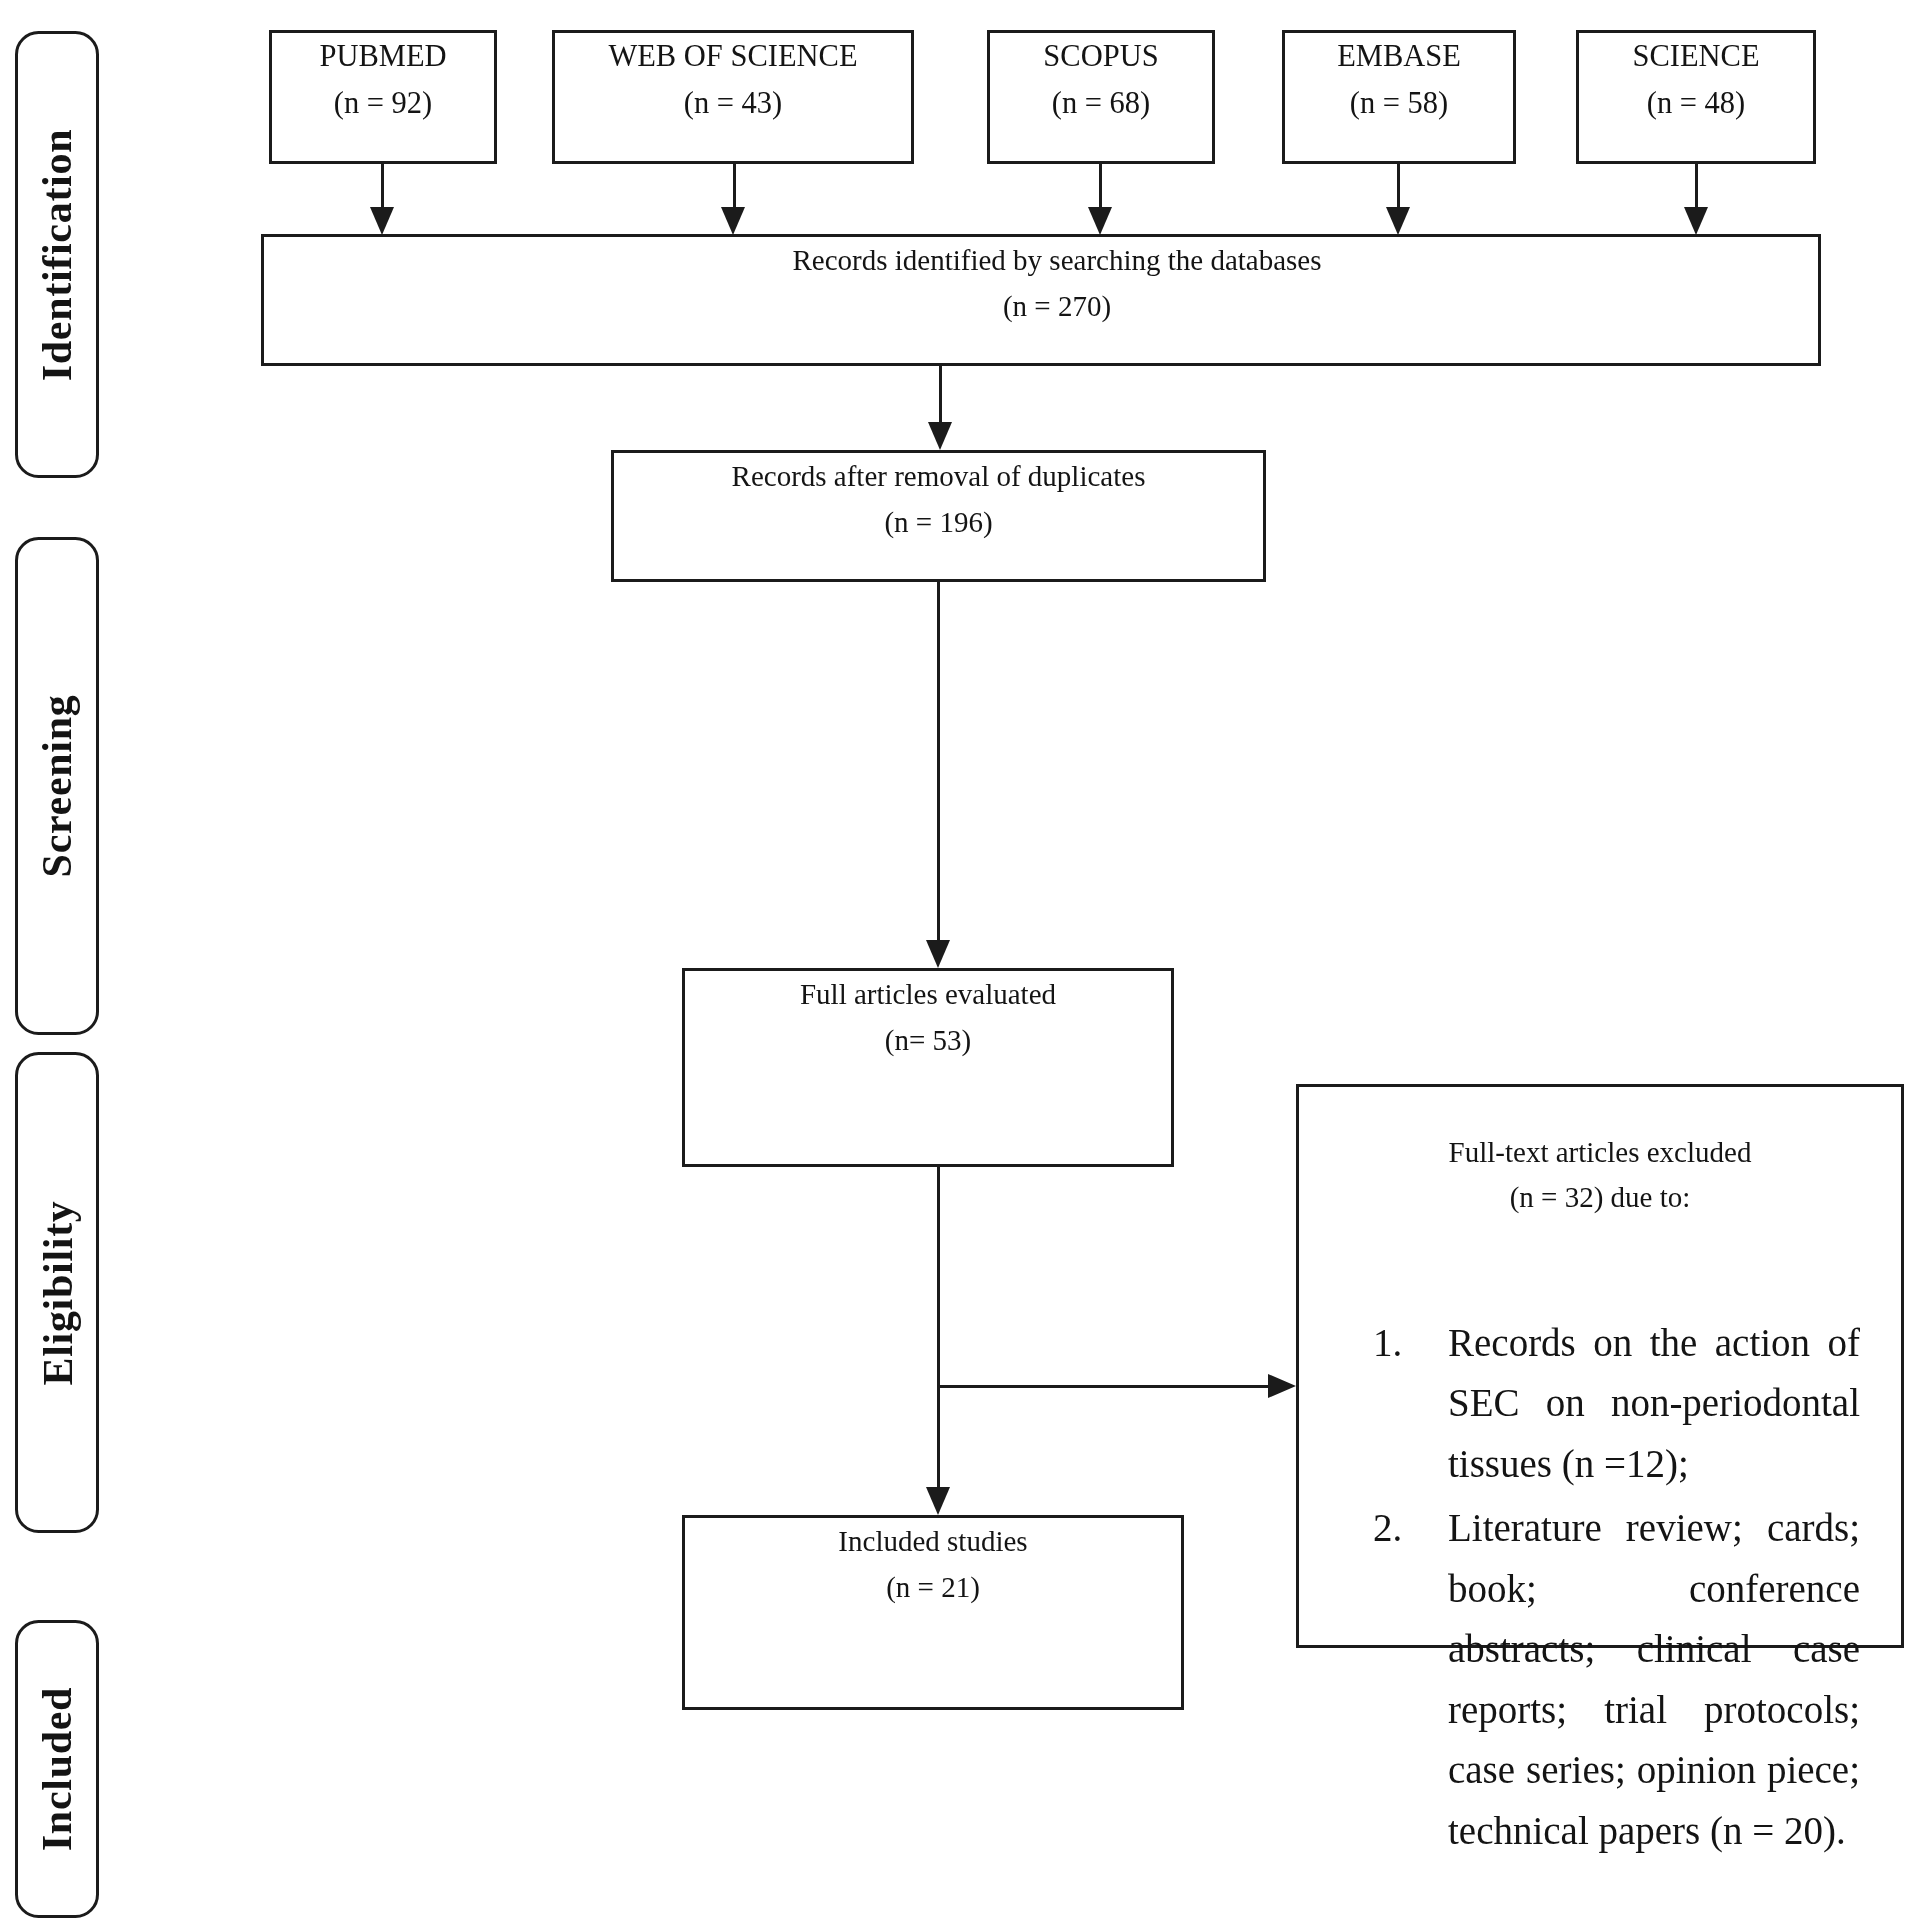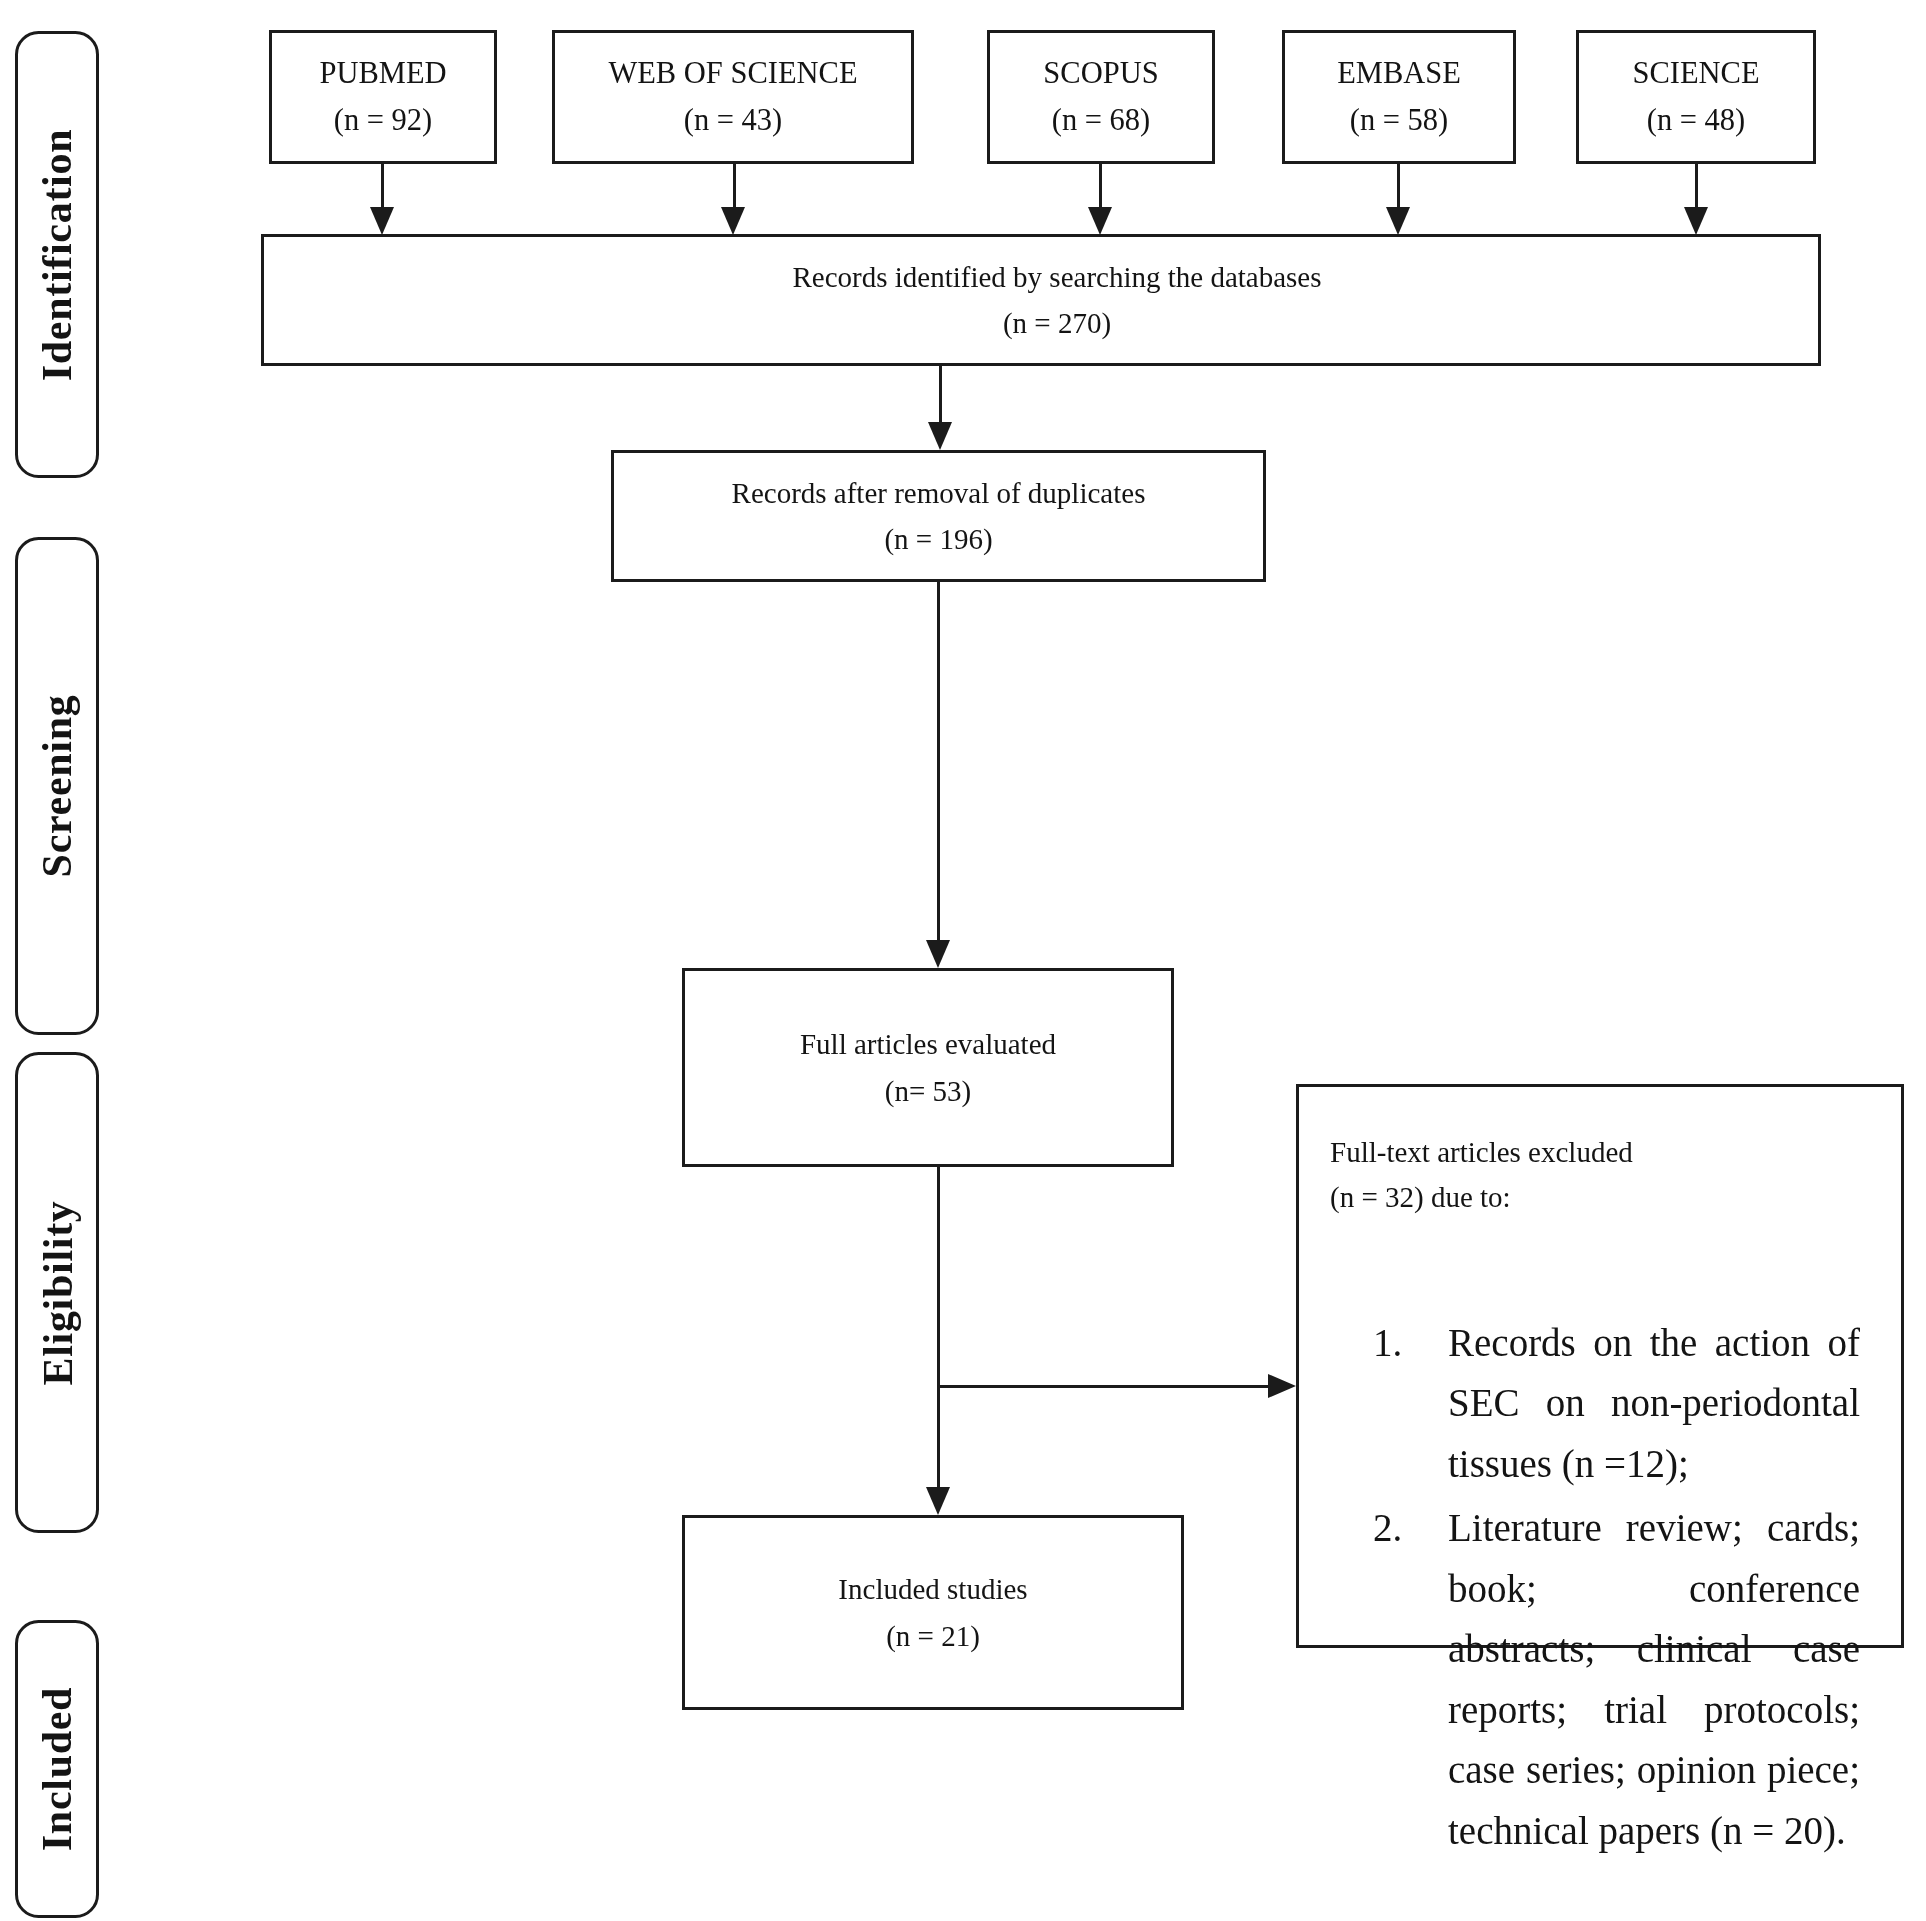--- a/index.html
+++ b/index.html
@@ -21,32 +21,32 @@
   .stage span{
     transform:rotate(-90deg);
     white-space:nowrap;
     font-weight:bold;
     font-size:42px;
     letter-spacing:0.7px;
   }
   
   .fbox{
     position:absolute;background:#fff;border:3.5px solid #1b1b1b;
-    display:flex;flex-direction:column;align-items:center;justify-content:center;
+    display:flex;flex-direction:column;align-items:center;justify-content:flex-start;
     text-align:center;box-sizing:border-box;
   }
   .fbox .line{font-size:29px;line-height:1.6;}
   .dbbox .line{font-size:30.5px;line-height:1.55;}
   
   .excluded{
     position:absolute;background:#fff;border:3.5px solid #1b1b1b;
     box-sizing:border-box;
     padding:43px 31px 21px 31px;
   }
-  .excluded .ttl{font-size:29px;line-height:1.55;}
+  .excluded .ttl{text-align:center;font-size:29px;line-height:1.55;}
   .excluded ol{
     margin:93px 0 0 118px;padding:0;width:412px;
     counter-reset:itm;list-style:none;
   }
   .excluded ol li{
     counter-increment:itm;
     position:relative;
     font-size:39px;line-height:1.55;
     text-align:justify;
     margin-bottom:4.2px;

